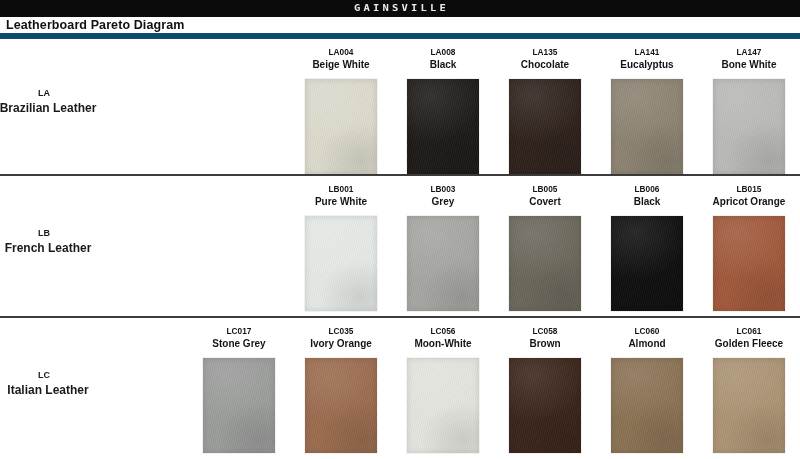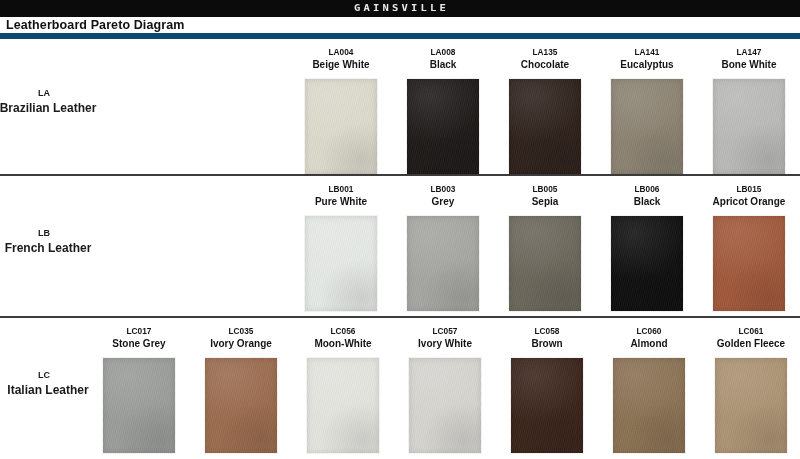--- a/index.html
+++ b/index.html
@@ -226,21 +226,21 @@
             <div class="sw-name">Pure White</div>
             <div class="sw-chip" style="background: rgb(228, 232, 228);"></div>
           </div>
           <div class="swatch-cell">
             <div class="sw-code">LB003</div>
             <div class="sw-name">Grey</div>
             <div class="sw-chip" style="background: rgb(165, 166, 161);"></div>
           </div>
           <div class="swatch-cell">
             <div class="sw-code">LB005</div>
-            <div class="sw-name">Sepia</div>
+            <div class="sw-name">Covert</div>
             <div class="sw-chip" style="background: rgb(106, 102, 90);"></div>
           </div>
           <div class="swatch-cell">
             <div class="sw-code">LB006</div>
             <div class="sw-name">Black</div>
             <div class="sw-chip" style="background: rgb(16, 15, 15);"></div>
           </div>
           <div class="swatch-cell">
             <div class="sw-code">LB015</div>
             <div class="sw-name">Apricot Orange</div>
@@ -263,25 +263,20 @@
             <div class="sw-code">LC035</div>
             <div class="sw-name">Ivory Orange</div>
             <div class="sw-chip" style="background: rgb(154, 107, 78);"></div>
           </div>
           <div class="swatch-cell">
             <div class="sw-code">LC056</div>
             <div class="sw-name">Moon-White</div>
             <div class="sw-chip" style="background: rgb(227, 227, 222);"></div>
           </div>
           <div class="swatch-cell">
-            <div class="sw-code">LC057</div>
-            <div class="sw-name">Ivory White</div>
-            <div class="sw-chip" style="background: rgb(213, 212, 207);"></div>
-          </div>
-          <div class="swatch-cell">
             <div class="sw-code">LC058</div>
             <div class="sw-name">Brown</div>
             <div class="sw-chip" style="background: rgb(58, 36, 26);"></div>
           </div>
           <div class="swatch-cell">
             <div class="sw-code">LC060</div>
             <div class="sw-name">Almond</div>
             <div class="sw-chip" style="background: rgb(138, 113, 83);"></div>
           </div>
           <div class="swatch-cell">

